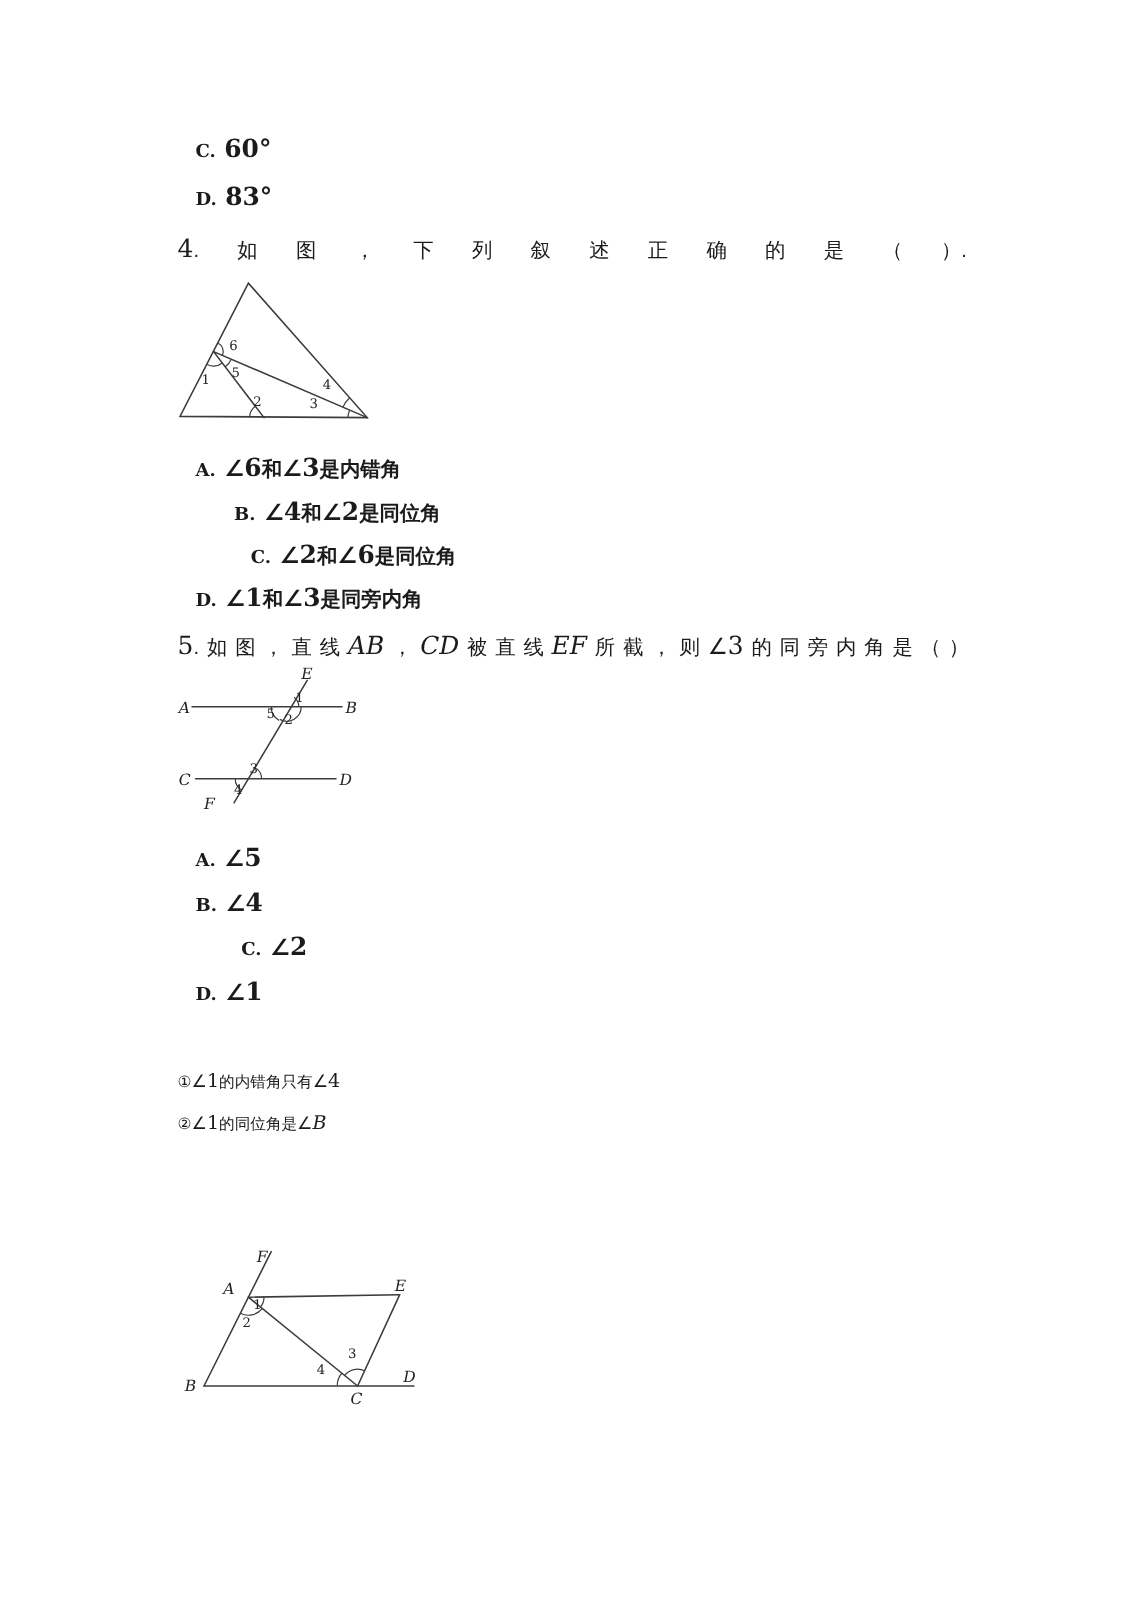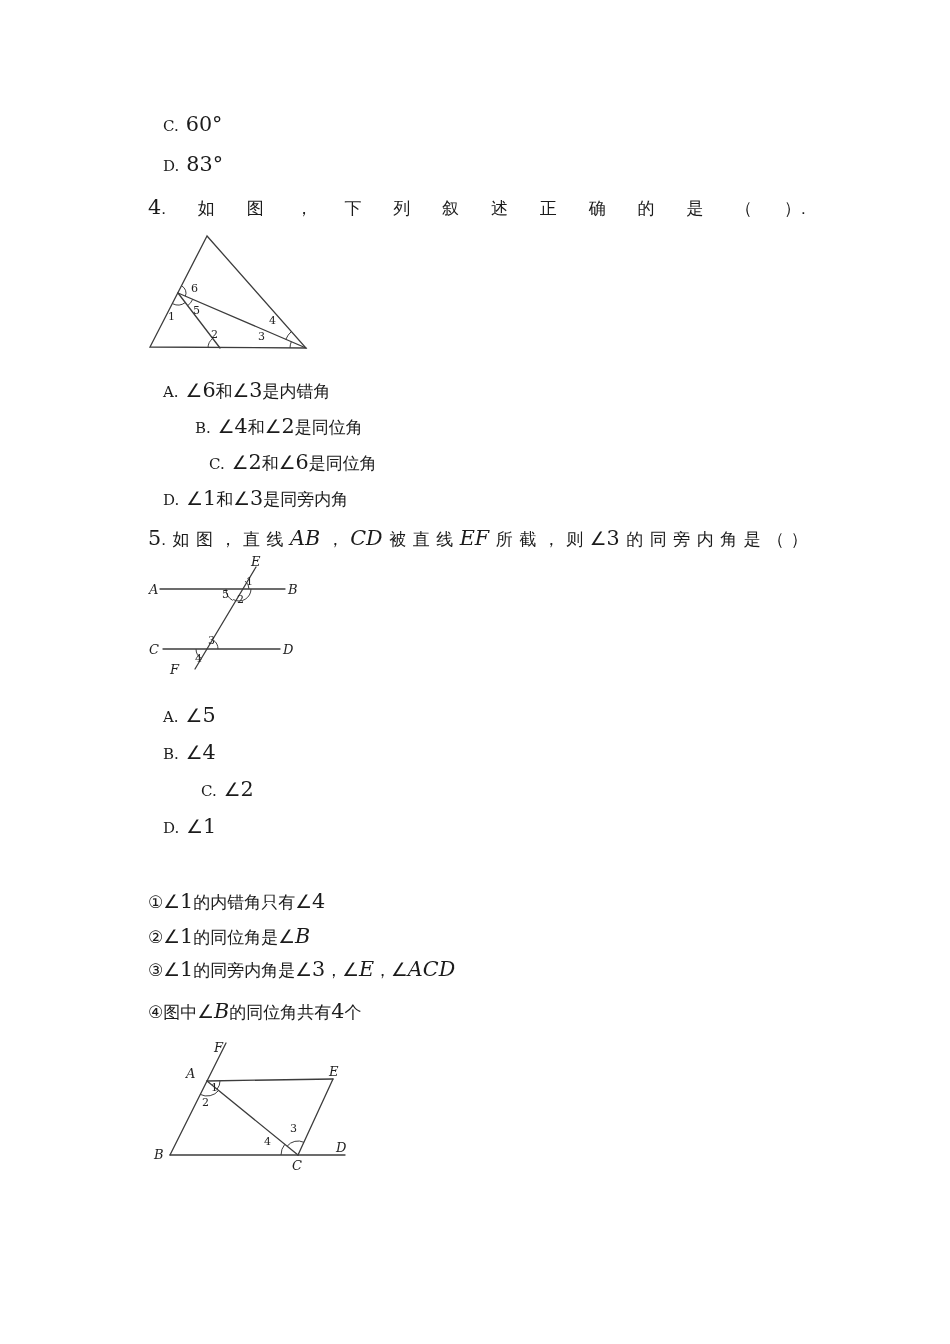--- a/index.html
+++ b/index.html
@@ -7,23 +7,23 @@
   body {
     width: 950px; height: 1344px; background: #ffffff;
     font-family: "Liberation Sans", "DejaVu Sans", sans-serif;
     color: #1b1b1b;
   }
   .page { position: relative; width: 950px; height: 1344px; background: #fff; overflow: hidden; }
   .abs { position: absolute; }
 
   .qline { font-size: 17px; line-height: 26px; }
   .flexline { display: flex; justify-content: space-between; align-items: baseline; }
-  .opt { font-size: 17px; line-height: 24px; white-space: nowrap; }
+  .opt { font-size: 17px; line-height: 24px; white-space: nowrap; font-weight: bold; }
   .opt-label { font-family: "DejaVu Serif", "Liberation Serif", serif; font-size: 15px; margin-right: 7px; }
-  .stmt { font-size: 17px; line-height: 24px; white-space: nowrap; }
+  .stmt { font-size: 13px; line-height: 24px; white-space: nowrap; }
 
   
   .ma { font-family: "DejaVu Sans", "Liberation Sans", sans-serif; font-size: 1.1em; }
   .mn { font-family: "DejaVu Serif", "Liberation Serif", serif; font-size: 1.22em; }
   .mv { font-family: "DejaVu Serif", "Liberation Serif", serif; font-style: italic; font-size: 1.22em; }
 
   svg { display: block; }
   svg .stroke { stroke: #3c3c3c; stroke-width: 1.3; fill: none; stroke-linecap: round; }
   svg .arc { stroke: #3c3c3c; stroke-width: 1; fill: none; }
   svg text { fill: #222; }
@@ -150,22 +150,20 @@
   <div class="abs opt" style="left:163px; top:777px;margin-left:38px;">
     <span class="opt-label">C.</span><span class="mx"><span class="ma">∠</span><span class="mn">2</span></span>
   </div>
   <div class="abs opt" style="left:163px; top:814px;">
     <span class="opt-label">D.</span><span class="mx"><span class="ma">∠</span><span class="mn">1</span></span>
   </div>
 
 
   <div class="abs stmt mx" style="left:148px; top:889px;">①<span class="ma">∠</span><span class="mn">1</span>的内错角只有<span class="ma">∠</span><span class="mn">4</span></div>
   <div class="abs stmt mx" style="left:148px; top:924px;">②<span class="ma">∠</span><span class="mn">1</span>的同位角是<span class="ma">∠</span><span class="mv">B</span></div>
-  <div class="abs stmt mx" style="left:148px; top:957px;">③<span class="ma">∠</span><span class="mn">1</span>的同旁内角是<span class="ma">∠</span><span class="mn">3</span>，<span class="ma">∠</span><span class="mv">E</span>，<span class="ma">∠</span><span class="mv">ACD</span></div>
-  <div class="abs stmt mx" style="left:148px; top:999px;">④图中<span class="ma">∠</span><span class="mv">B</span>的同位角共有<span class="mn">4</span>个</div>
 
   <svg class="abs" style="left:150px; top:1038px;" width="210" height="142" viewBox="0 0 210 142">
     <path class="stroke" d="M76 5 L20 117"></path>
     <path class="stroke" d="M57 43 L183 41"></path>
     <path class="stroke" d="M20 117 L195 117"></path>
     <path class="stroke" d="M57 43 L148 117"></path>
     <path class="stroke" d="M183 41 L148 117"></path>
     <path class="arc" d="M70 42.8 A13 13 0 0 1 67.1 51.2"></path>
     <path class="arc" d="M68.7 52.4 A15 15 0 0 1 50.2 56.4"></path>
     <path class="arc" d="M137.1 108.2 A14 14 0 0 1 153.9 104.3"></path>

